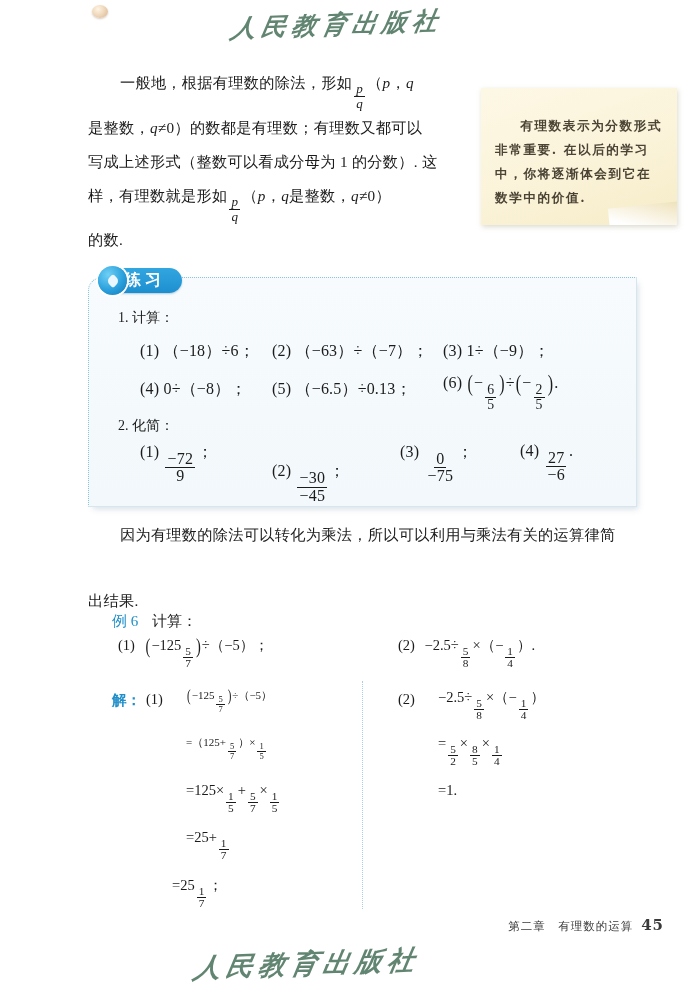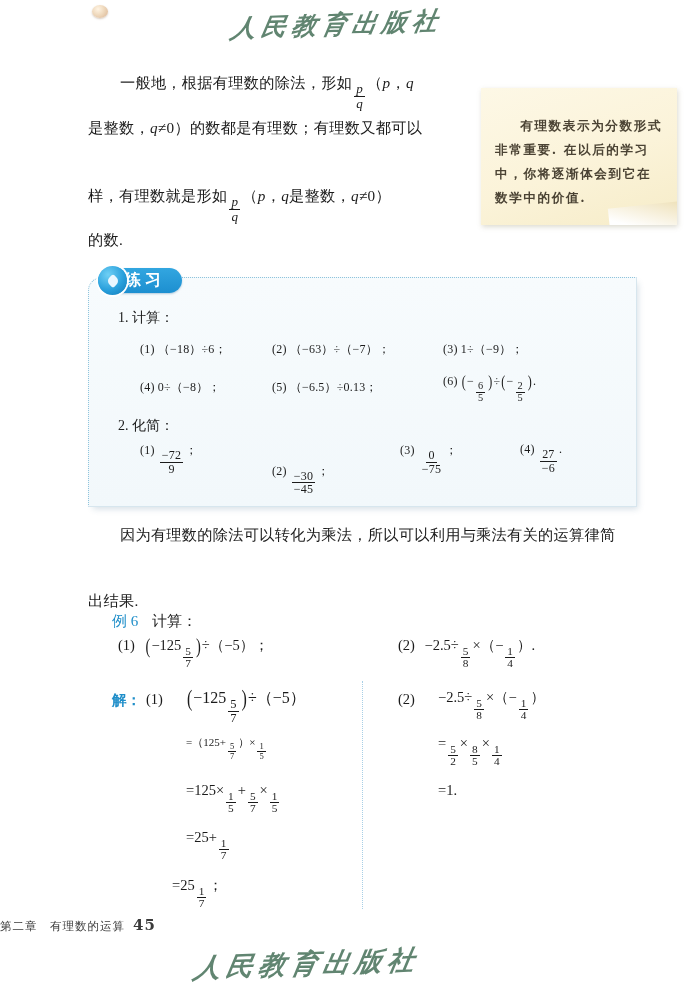--- a/index.html
+++ b/index.html
@@ -107,56 +107,56 @@
     position:absolute;left:98px;top:266px;width:29px;height:29px;border-radius:50%;
     background:radial-gradient(circle at 35% 30%,#6fd0f5 0%,#2aa0dc 55%,#1179b6 100%);
     box-shadow:0 0 0 2px #ffffff;
     display:flex;align-items:center;justify-content:center;
   }
   .ex-badge-icon i{
     display:block;width:10px;height:10px;background:#eaf7ff;
     transform:rotate(45deg);border-radius:2px 5px 2px 5px;
   }
 
-  .ex-item{position:absolute;font-size:12px;letter-spacing:.2px;}
+  .ex-item{position:absolute;font-size:16px;letter-spacing:.2px;}
   .ex-label{position:absolute;font-size:14px;}
 
   
   .eg-tag{color:#1f8ec9;font-weight:normal;}
   .jie{color:#1f8ec9;font-weight:bold;}
   .divider{
     position:absolute;left:362px;top:681px;width:0;height:228px;
     border-left:1px dotted #a8cfe6;
   }
 
   
   .footer{
     position:absolute;left:0;top:916px;width:696px;
-    padding-right:64px;
+    text-align:right;padding-right:32px;
     font-size:11.5px;color:#3a3a3a;letter-spacing:1px;
     font-family:"DejaVu Serif",serif;
     box-sizing:border-box;
   }
   .footer .pg{font-size:15px;font-weight:bold;margin-left:8px;}
   .abs{position:absolute;}
 </style>
 </head>
 <body>
 
 <div class="page">
 
   <div class="brand brand-top">人民教育出版社</div>
 
   <div class="para" style="left:88px;top:66px;width:372px;">
     <span class="indent">一般地，根据有理数的除法，形如</span><span class="frac">
         <span class="num mi">p</span>
         <span class="den mi">q</span>
       </span><span>（</span><span class="mi">p</span><span>，</span><span class="mi">q</span><br>
     <span class="mi"></span><span>是整数，</span><span class="mi">q</span><span>≠0）的数都是有理数；有理数又都可以</span><br>
-    <br>
+    <span>写成上述形式（整数可以看成分母为 1 的分数）. 这</span><br>
     <span>样，有理数就是形如</span><span class="frac">
         <span class="num mi">p</span>
         <span class="den mi">q</span>
       </span><span>（</span><span class="mi">p</span><span>，</span><span class="mi">q</span><span>是整数，</span><span class="mi">q</span><span>≠0）</span><br>
     <span>的数.</span>
   </div>
 
   <div class="note">
     <div class="note-curl"></div>
     <div class="note-text">有理数表示为分数形式非常重要. 在以后的学习中，你将逐渐体会到它在数学中的价值.</div>
@@ -268,21 +268,21 @@
           <span class="den">4</span>
         </span><span>）.</span>
     </span>
   </div>
 
   <div class="divider"></div>
 
   <div class="abs jie" style="left:112px;top:691px;font-size:14.5px;">解：</div>
   <div class="abs" style="left:146px;top:691px;font-size:14.5px;">(1)</div>
 
-  <div class="abs" style="left:186px;top:688px;font-size:16px;">
+  <div class="abs" style="left:186px;top:688px;font-size:11px;">
     <span class="paren">(</span><span>−125</span><span class="frac tight">
         <span class="num">5</span>
         <span class="den">7</span>
       </span><span class="paren">)</span><span>÷（−5）</span>
   </div>
 
   <div class="abs" style="left:186px;top:735px;font-size:11px;">
     <span>=（125+</span><span class="frac tight">
         <span class="num">5</span>
         <span class="den">7</span>

